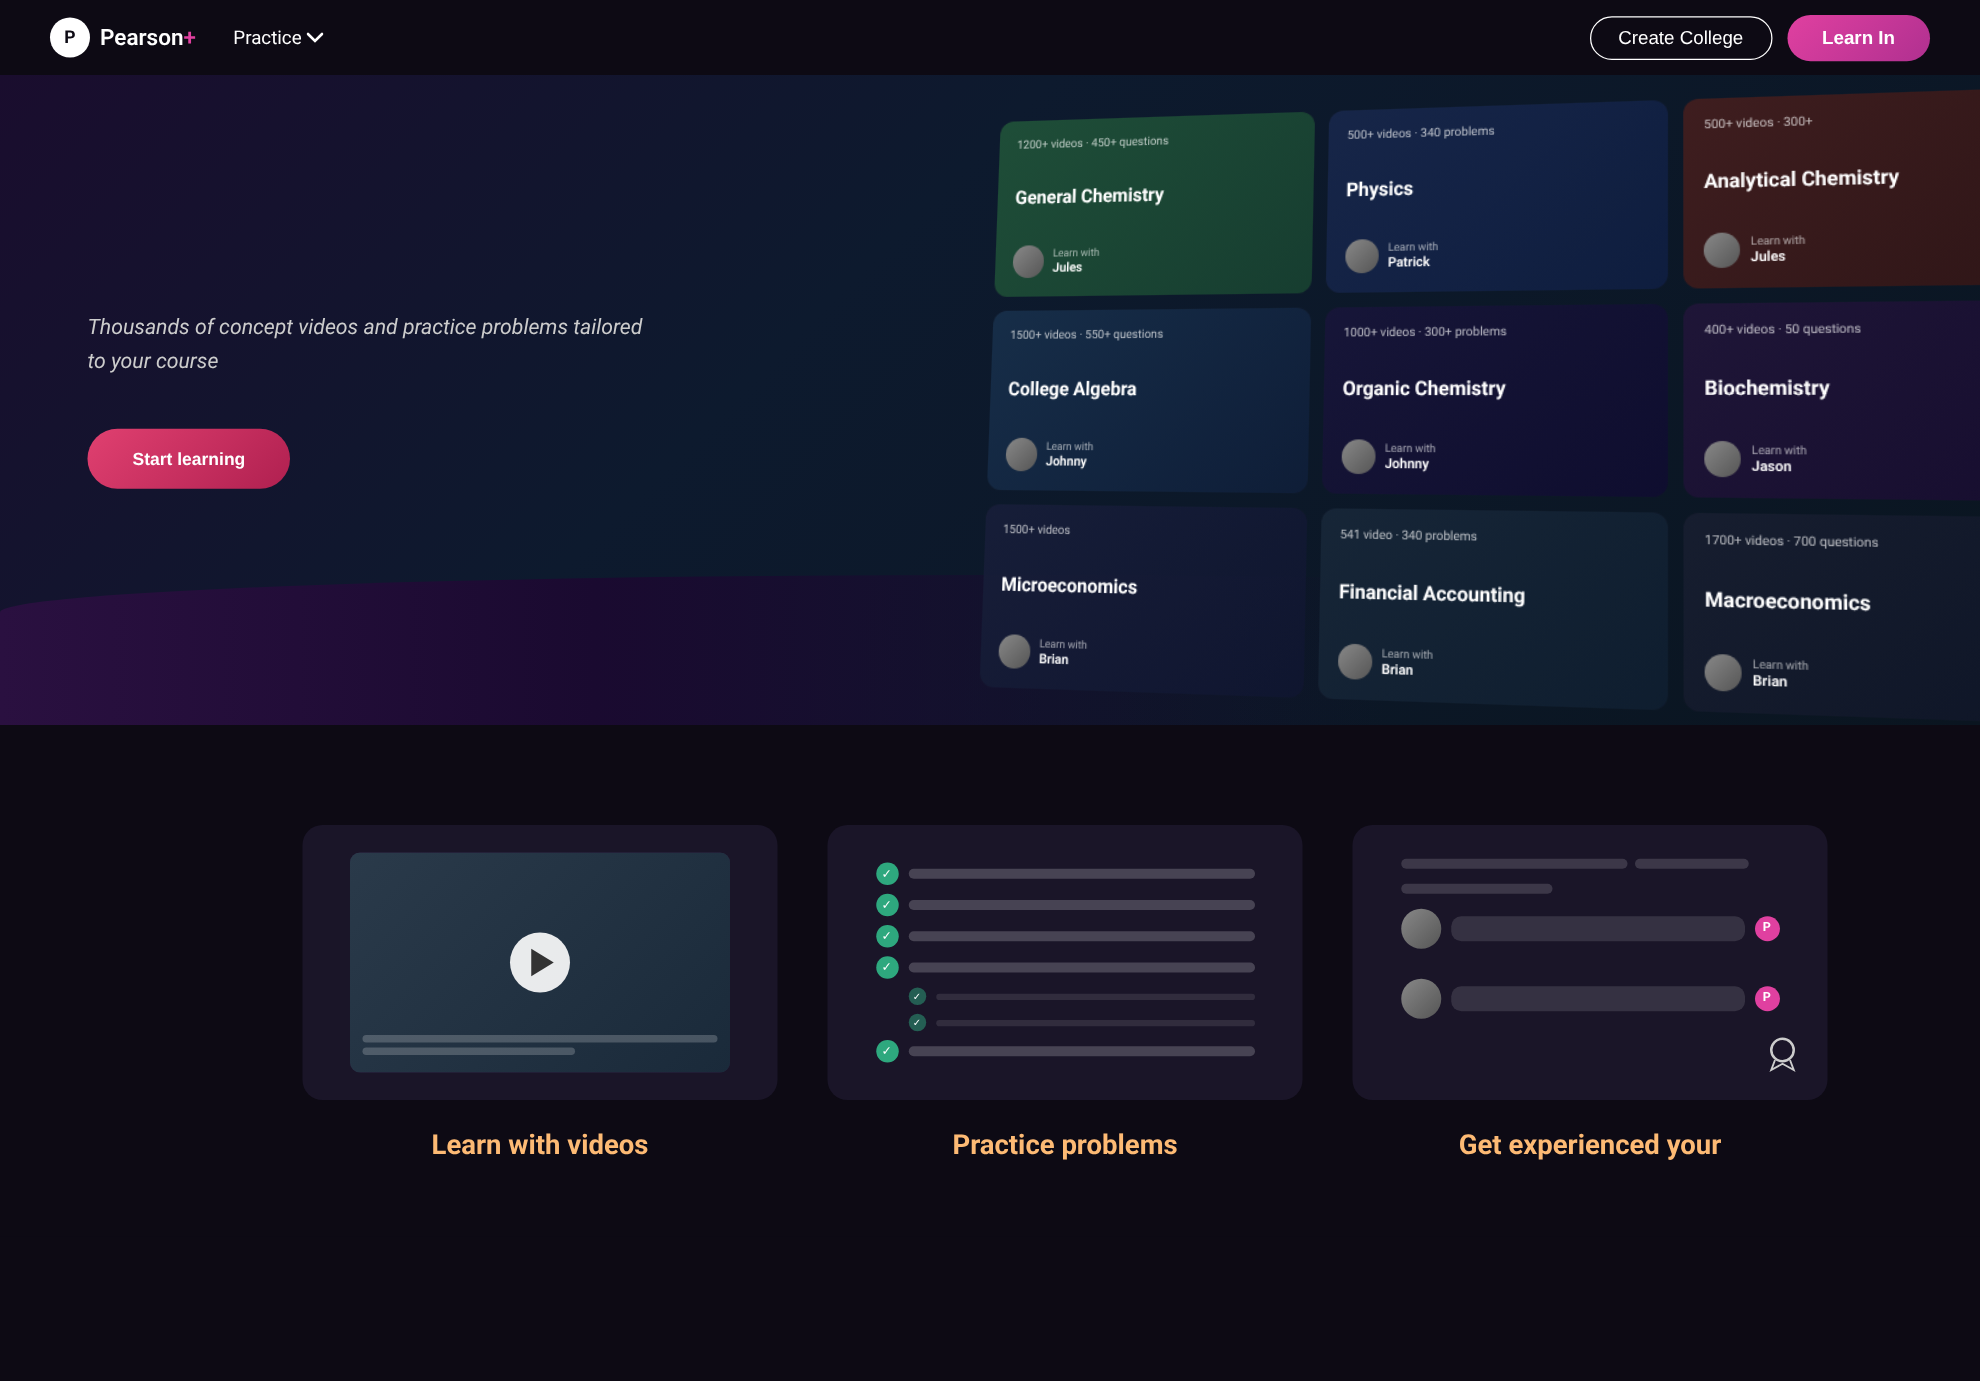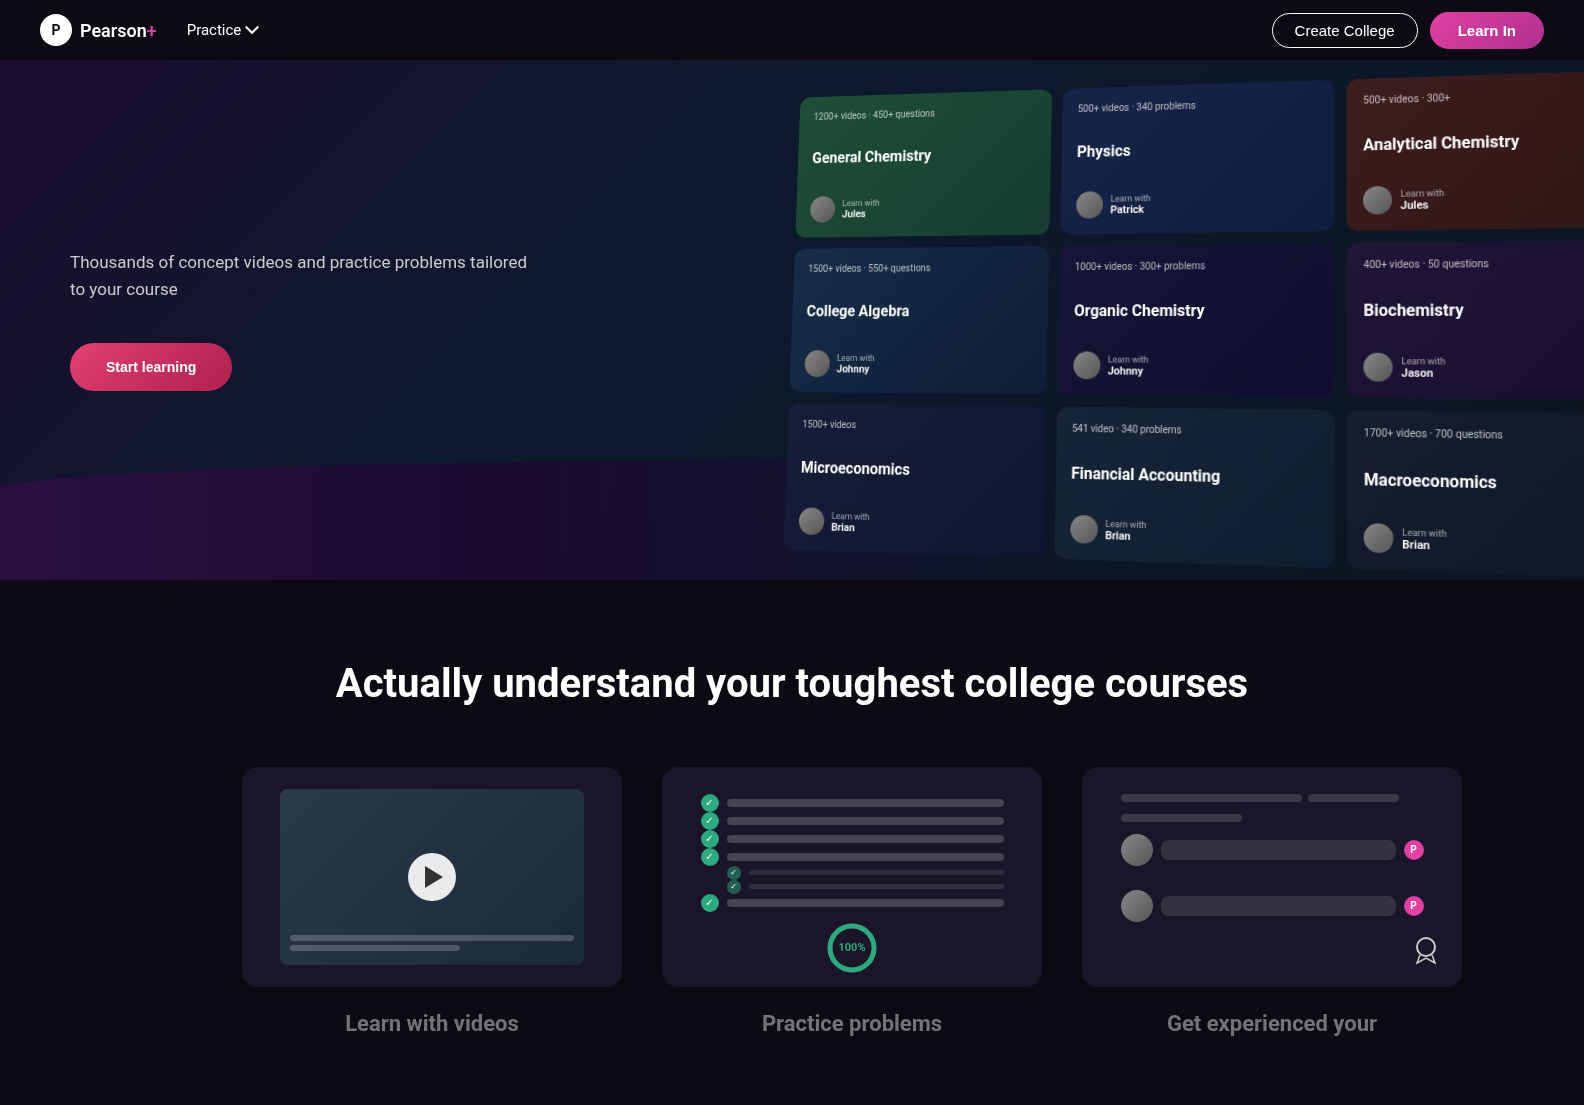--- a/index.html
+++ b/index.html
@@ -112,20 +112,21 @@
       font-weight: 700;
       line-height: 1.2;
       color: #c8f06e;
       margin-bottom: 24px;
     }
     .hero-subtitle {
       font-size: 17px;
       color: #ccc;
       line-height: 1.6;
       margin-bottom: 40px;
+      font-style: italic;
     }
     .btn-start-learning {
       background: linear-gradient(135deg, #e04070, #b02050);
       color: #fff;
       border: none;
       padding: 16px 36px;
       border-radius: 30px;
       font-size: 14px;
       font-weight: 600;
       cursor: pointer;
@@ -414,21 +415,21 @@
       width: 32px;
       height: 32px;
       position: absolute;
       bottom: 20px;
       right: 20px;
     }
 
     .feature-title {
       font-size: 22px;
       font-weight: 700;
-      color: #737373;
+      color: #fdba74;
     }
   </style>
 </head>
 <body>
 
 <nav>
   <div class="nav-logo">
     <div class="logo-icon">
       <span>P</span>
     </div>
@@ -577,21 +578,20 @@
             <span class="instructor-label">Learn with</span>
             <span class="instructor-name">Brian</span>
           </div>
         </div>
       </div>
     </div>
     </div>
 </section>
 
 <section class="section-understand">
-  <h2>Actually understand your toughest college courses</h2>
   <div class="features-grid">
 
     <div class="feature-card">
       <div class="feature-illustration">
         <div class="video-thumb">
           <div class="video-thumbnail-bg"></div>
           <div class="video-play">
             <div class="play-triangle"></div>
           </div>
           <div class="video-bottom-bars">
@@ -627,29 +627,20 @@
             <div class="practice-bar" style="height:5px;background:rgba(255,255,255,0.1);"></div>
           </div>
           <div class="practice-row" style="padding-left:26px;">
             <div class="check-circle small-check" style="background:rgba(46,168,126,0.5);">✓</div>
             <div class="practice-bar" style="height:5px;background:rgba(255,255,255,0.1);"></div>
           </div>
           <div class="practice-row">
             <div class="check-circle">✓</div>
             <div class="practice-bar"></div>
           </div>
-          <div class="progress-ring-container">
-            <div class="progress-ring">
-              <svg width="56" height="56" viewBox="0 0 56 56">
-                <circle cx="28" cy="28" r="22" fill="none" stroke="#2a3040" stroke-width="5"></circle>
-                <circle cx="28" cy="28" r="22" fill="none" stroke="#2ea87e" stroke-width="5" stroke-dasharray="138.2" stroke-dashoffset="0" stroke-linecap="round"></circle>
-              </svg>
-              <div class="progress-ring-text">100%</div>
-            </div>
-          </div>
         </div>
       </div>
       <h3 class="feature-title">Practice problems</h3>
     </div>
 
     <div class="feature-card">
       <div class="feature-illustration" style="position:relative;">
         <div class="expert-container">
           <div class="expert-bar-row">
             <div class="exp-bar" style="width:60%;"></div>

